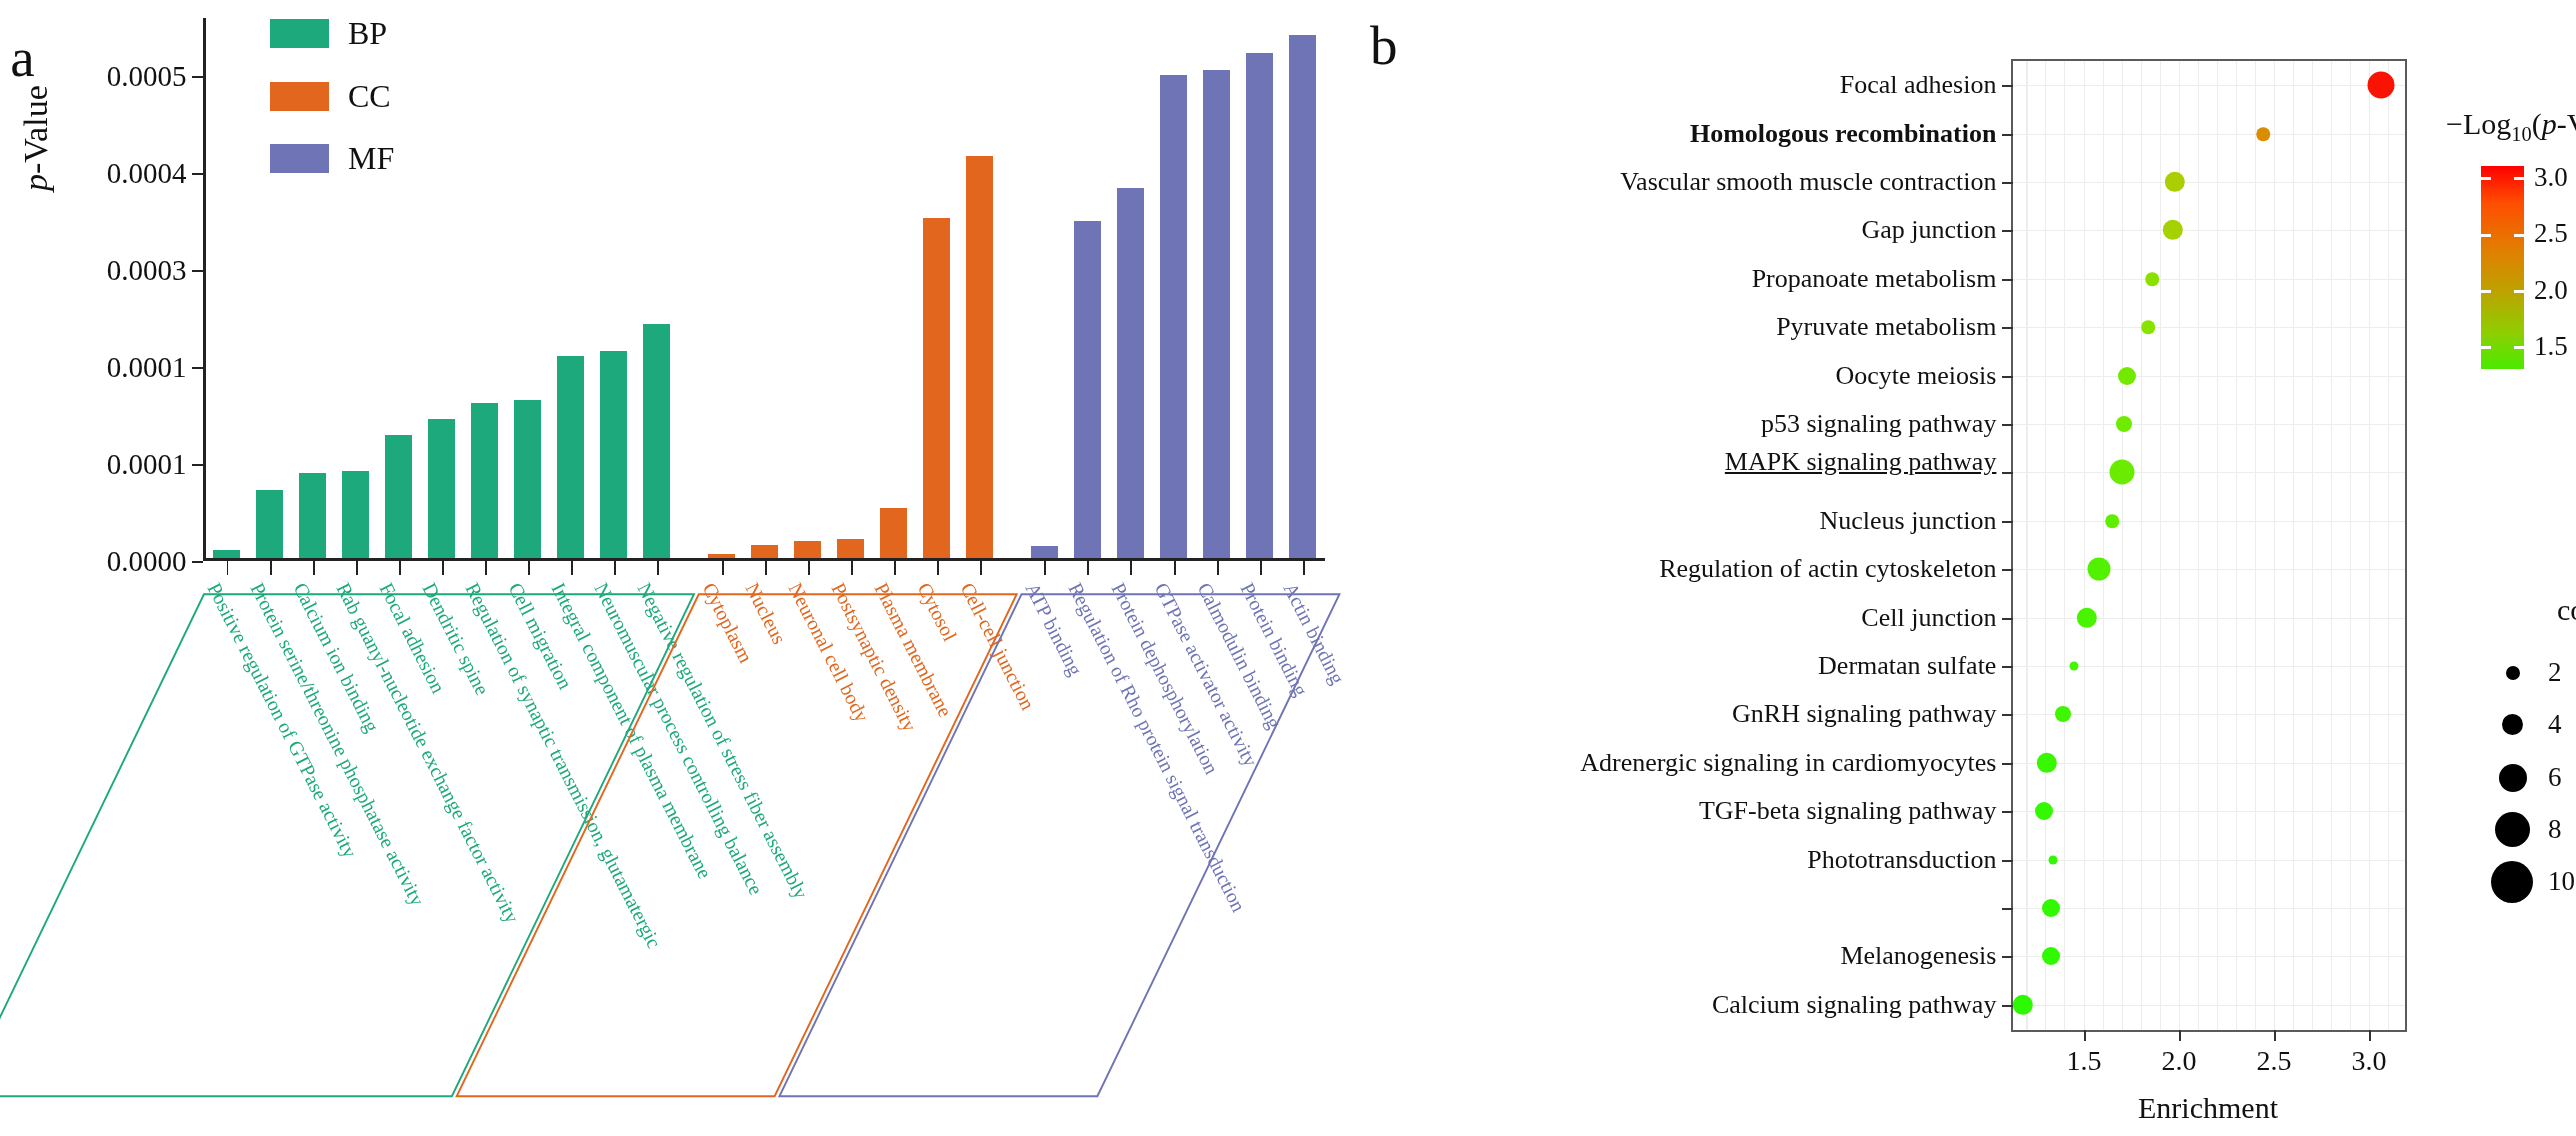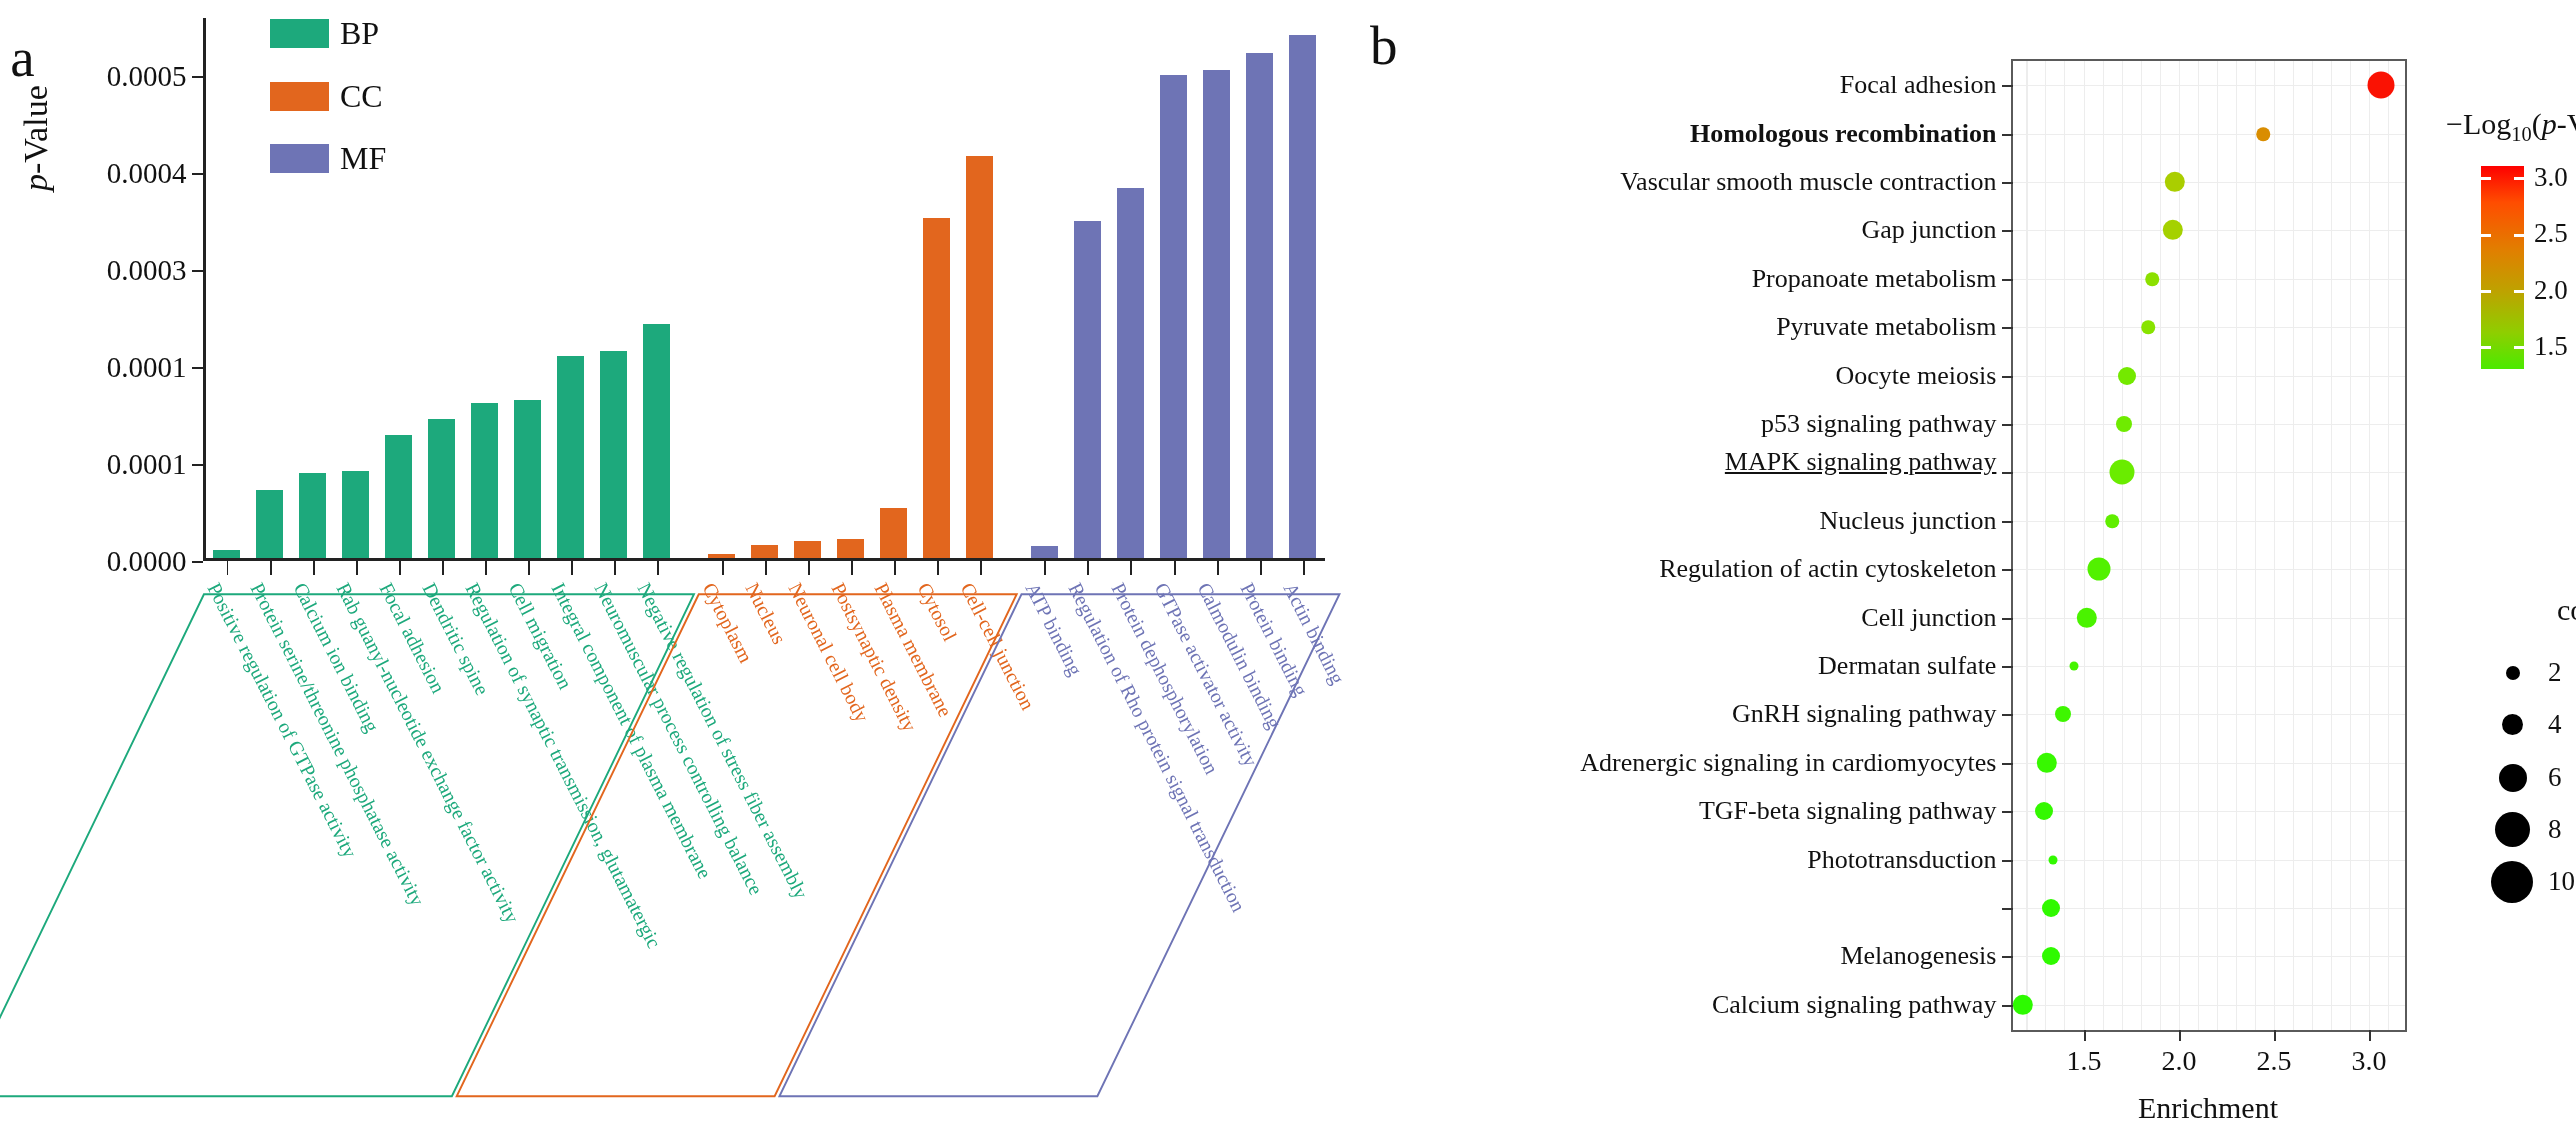--- a/index.html
+++ b/index.html
@@ -57,21 +57,21 @@
     transform-origin:left top;
     white-space:nowrap;
   }
   #a-ylabel i{ font-style:italic; }
 
   
   #a-legend{
     position:absolute; left:270px; top:15.3px;
     display:flex; flex-direction:column; gap:25.5px;
   }
-  .a-legend-row{ display:flex; align-items:center; gap:11px; }
+  .a-legend-row{ display:flex; align-items:center; gap:19px; }
   .a-legend-swatch{ width:59px; height:29px; }
   .a-legend-text{ font-size:32px; color:#111; }
 
   
   .a-bar{
     position:absolute; bottom:0;
   }
   #a-bars{
     position:absolute; left:205px; top:18px;
     width:1119px; height:540px;

